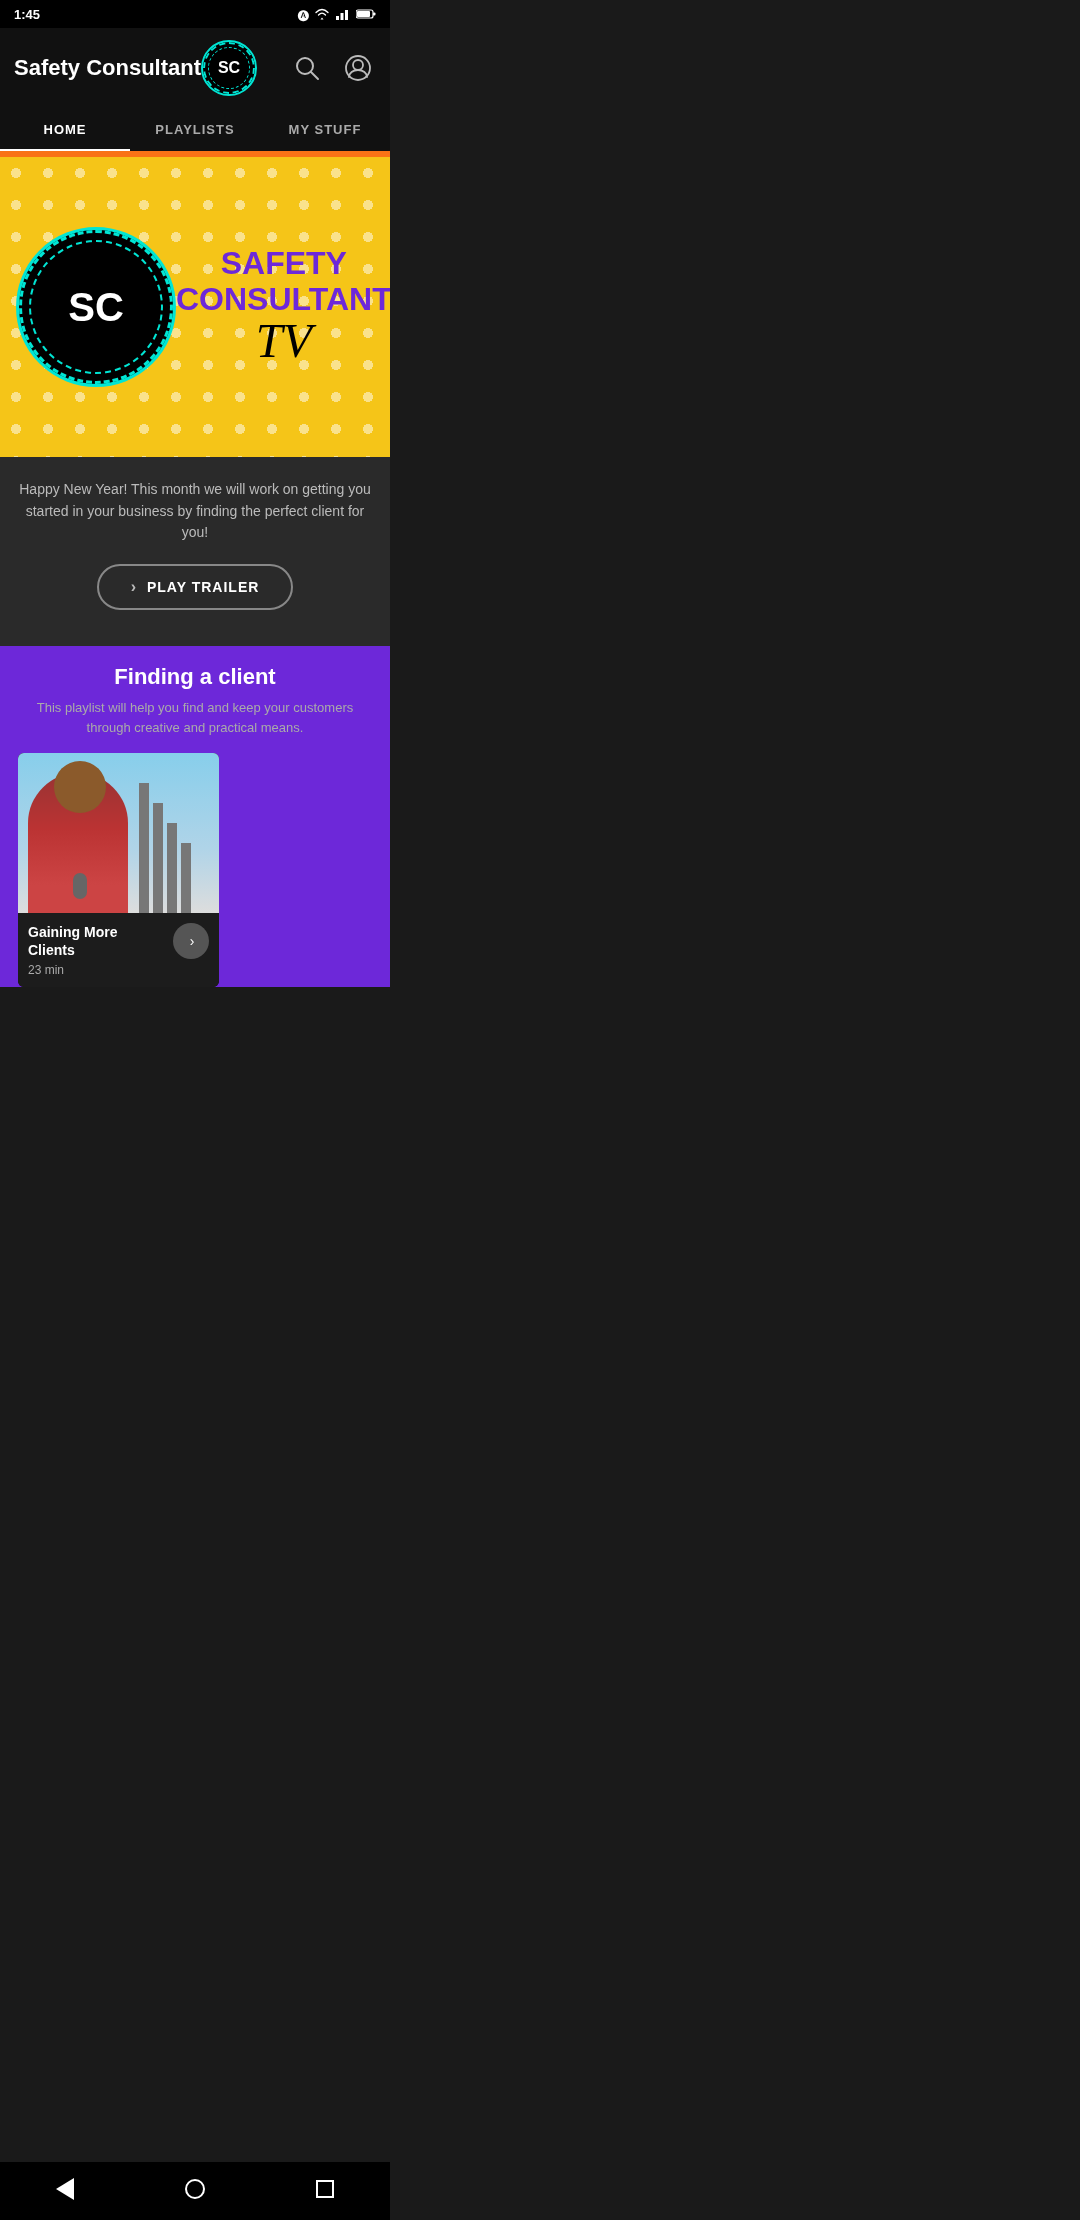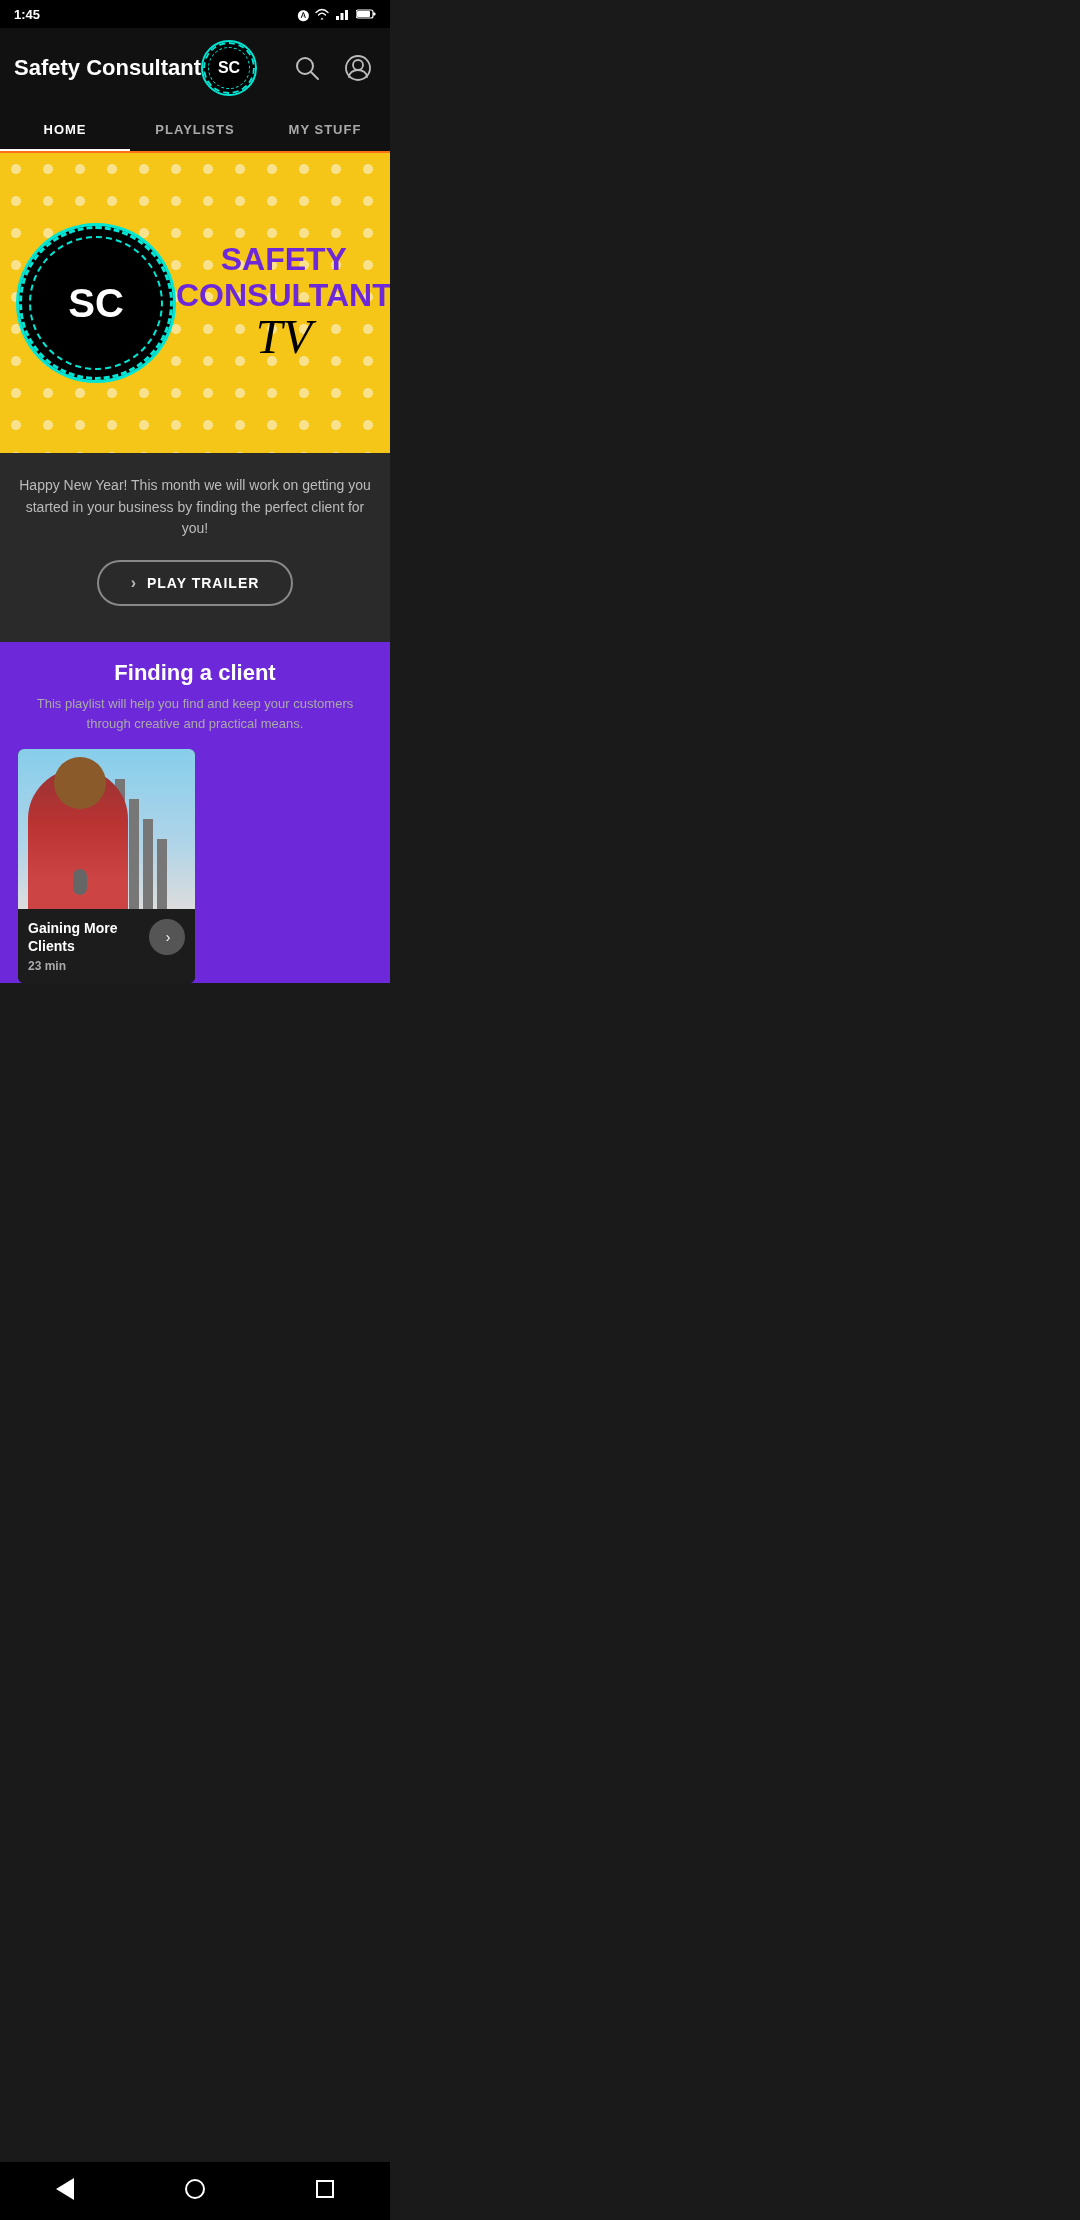--- a/index.html
+++ b/index.html
@@ -100,21 +100,21 @@
       padding: 4px;
       display: flex;
       align-items: center;
       justify-content: center;
     }
 
     
     .nav-tabs {
       background: #111;
       display: flex;
-      border-bottom: 2px solid #f97316;
+      border-bottom: 6px solid #f97316;
     }
     .nav-tab {
       flex: 1;
       padding: 14px 0;
       text-align: center;
       font-size: 13px;
       font-weight: bold;
       color: #aaa;
       letter-spacing: 1px;
       cursor: pointer;
@@ -264,21 +264,21 @@
       font-size: 13px;
       color: #aaa;
       text-align: center;
       line-height: 1.5;
       margin-bottom: 16px;
     }
 
     
     .video-card {
       position: relative;
-      width: 177px;
+      width: 201px;
       background: #111;
       border-radius: 6px;
       overflow: hidden;
       cursor: pointer;
     }
     .video-thumb {
       width: 100%;
       height: 160px;
       background: linear-gradient(160deg, #444 0%, #888 40%, #c66 70%, #833 100%);
       position: relative;
@@ -352,21 +352,20 @@
     .video-card-title {
       font-size: 14px;
       font-weight: bold;
       color: #fff;
       margin-bottom: 4px;
       line-height: 1.3;
     }
     .video-duration {
       font-size: 12px;
       color: #aaa;
-      font-weight: bold;
     }
     .video-next-btn {
       width: 36px;
       height: 36px;
       border-radius: 50%;
       background: #555;
       border: none;
       display: flex;
       align-items: center;
       justify-content: center;

